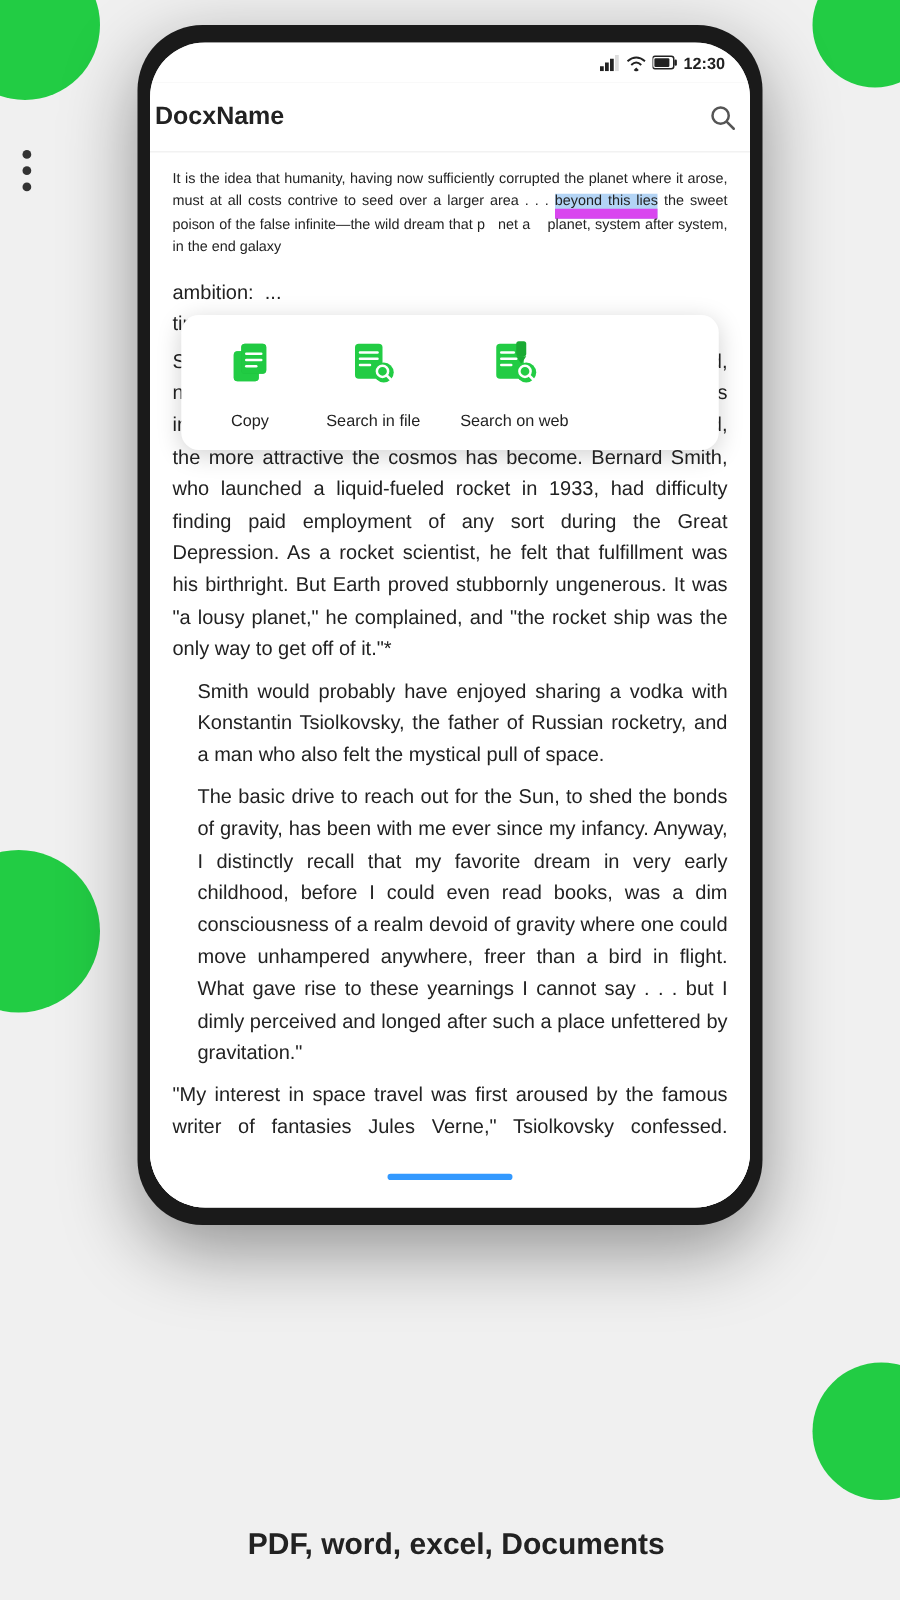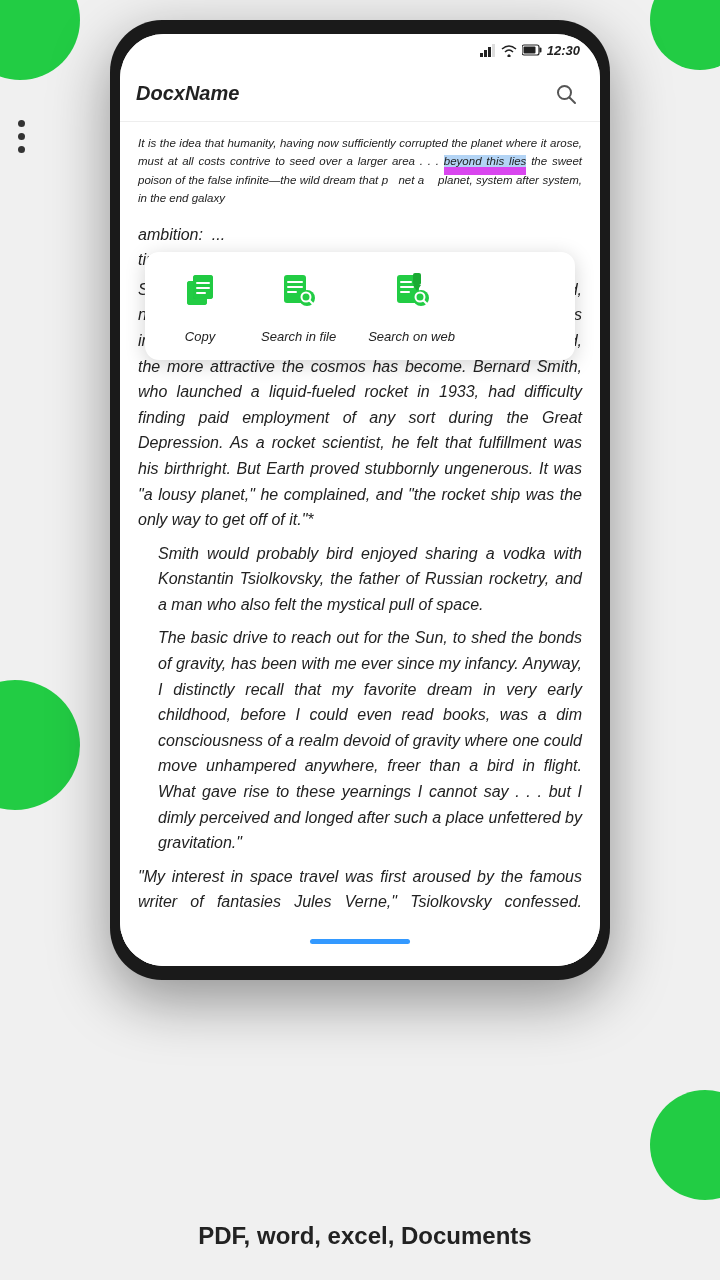--- a/index.html
+++ b/index.html
@@ -83,21 +83,20 @@
     }
     .phone-screen {
       position: absolute;
       top: 14px;
       left: 10px;
       right: 10px;
       bottom: 14px;
       background: #e5e5e5;
       border-radius: 44px;
       overflow: hidden;
-      font-style: italic;
     }
 
     
     .status-bar {
       height: 32px;
       background: #fff;
       display: flex;
       align-items: center;
       justify-content: flex-end;
       padding: 0 20px;
@@ -113,21 +112,21 @@
       font-weight: 600;
       color: #222;
     }
 
     
     .app-header {
       height: 56px;
       background: #fff;
       display: flex;
       align-items: center;
-      padding: 0 16px;
+      padding: 0 4px;
       border-bottom: 1px solid #eee;
     }
     .app-title {
       flex: 1;
       font-size: 20px;
       font-weight: 600;
       color: #222;
     }
     .search-icon-btn {
       width: 36px;
@@ -367,21 +366,21 @@
     </div>
 
     <div class="doc-content-lower">
       <div class="doc-text" style="margin-bottom:4px;">ambition:&nbsp;&nbsp;...<br>tine regulations."*</div>
 
       <div class="doc-text" style="margin-bottom:8px;">
         Space, we need to remind ourselves, is a vacuum, a void, nothingness. It is an empty vessel filled by men's imaginations. The more dispiriting life on Earth has seemed, the more attractive the cosmos has become. Bernard Smith, who launched a liquid-fueled rocket in 1933, had difficulty finding paid employment of any sort during the Great Depression. As a rocket scientist, he felt that fulfillment was his birthright. But Earth proved stubbornly ungenerous. It was "a lousy planet," he complained, and "the rocket ship was the only way to get off of it."*
       </div>
 
       <div class="doc-text" style="margin-bottom:8px; padding-left: 20px;">
-        Smith would probably bird enjoyed sharing a vodka with Konstantin Tsiolkovsky, the father of Russian rocketry, and a man who also felt the mystical pull of space.
+        Smith would probably have enjoyed sharing a vodka with Konstantin Tsiolkovsky, the father of Russian rocketry, and a man who also felt the mystical pull of space.
       </div>
 
       <div class="doc-text" style="margin-bottom:8px; padding-left: 20px;">
         The basic drive to reach out for the Sun, to shed the bonds of gravity, has been with me ever since my infancy. Anyway, I distinctly recall that my favorite dream in very early childhood, before I could even read books, was a dim consciousness of a realm devoid of gravity where one could move unhampered anywhere, freer than a bird in flight. What gave rise to these yearnings I cannot say . . . but I dimly perceived and longed after such a place unfettered by gravitation."
       </div>
 
       <div class="doc-text" style="margin-bottom:4px;">
         "My interest in space travel was first aroused by the famous writer of fantasies Jules Verne," Tsiolkovsky confessed. "Curiosity was followed by serious thought."&nbsp;In between his practical work on rocket engines, Tsiolkovsky mused at length about the world that could be created out in the cosmos. He wrote o&nbsp;&nbsp;&nbsp;&nbsp;&nbsp;&nbsp;n" in which a select group
       </div>
     </div>

